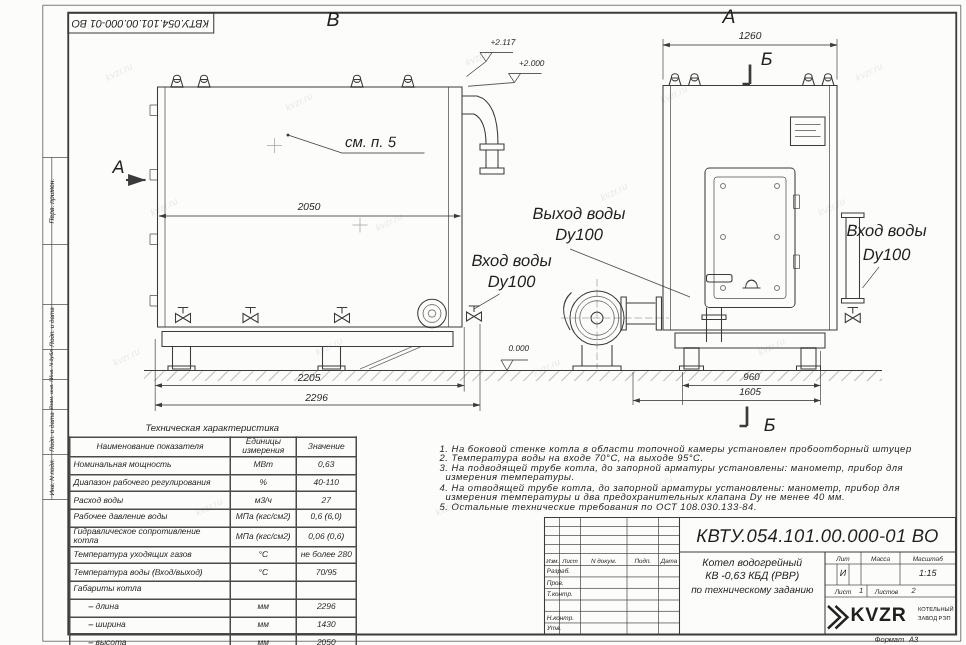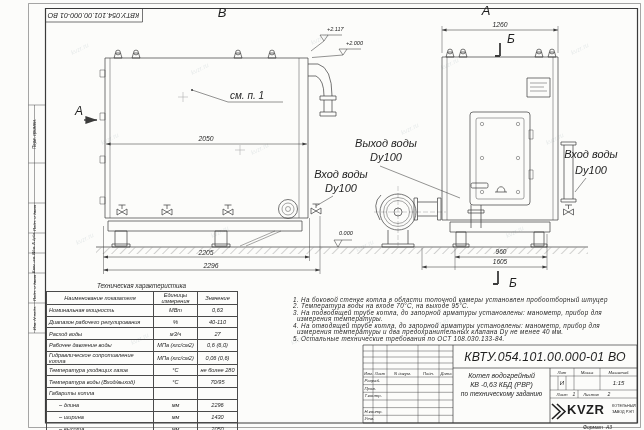--- a/index.html
+++ b/index.html
@@ -208,21 +208,21 @@
   <div class="t rot90" style="left:33px;top:253px;width:20px;height:12px;font-size:3.6px;">Инв. N дубл.</div>
   <div class="t rot90" style="left:33px;top:273px;width:20px;height:12px;font-size:3.6px;">Взам. инв. N</div>
   <div class="t rot90" style="left:33px;top:303px;width:30px;height:12px;font-size:4.2px;">Подп. и дата</div>
   <div class="t rot90" style="left:33px;top:333px;width:30px;height:12px;font-size:4.2px;">Инв. N подл.</div>
 
   <div class="t ctr" style="left:213px;top:6px;width:18px;font-size:13px;">В</div>
   <div class="t ctr" style="left:477px;top:4px;width:18px;font-size:13px;">А</div>
   <div class="t ctr" style="left:70px;top:105px;width:18px;font-size:12px;">А</div>
   <div class="t ctr" style="left:503px;top:33px;width:16px;font-size:12px;">Б</div>
   <div class="t ctr" style="left:505px;top:277px;width:16px;font-size:12px;">Б</div>
-  <div class="t" style="left:230px;top:91px;font-size:10px;">см. п. 1</div>
+  <div class="t" style="left:230px;top:91px;font-size:10px;">см. п. 5</div>
 
   <div class="t" style="left:327px;top:26.5px;font-size:5.5px;">+2.117</div>
   <div class="t" style="left:346px;top:40.5px;font-size:5.5px;">+2.000</div>
   <div class="t" style="left:339px;top:231px;font-size:5.5px;">0.000</div>
 
   <div class="t ctr" style="left:352px;top:138px;width:68px;font-size:11px;">Выход воды</div>
   <div class="t ctr" style="left:352px;top:151.5px;width:68px;font-size:11px;">Dy100</div>
   <div class="t ctr" style="left:310px;top:169px;width:62px;font-size:11px;">Вход воды</div>
   <div class="t ctr" style="left:310px;top:182.5px;width:62px;font-size:11px;">Dy100</div>
   <div class="t ctr" style="left:560px;top:149px;width:62px;font-size:11px;">Вход воды</div>

